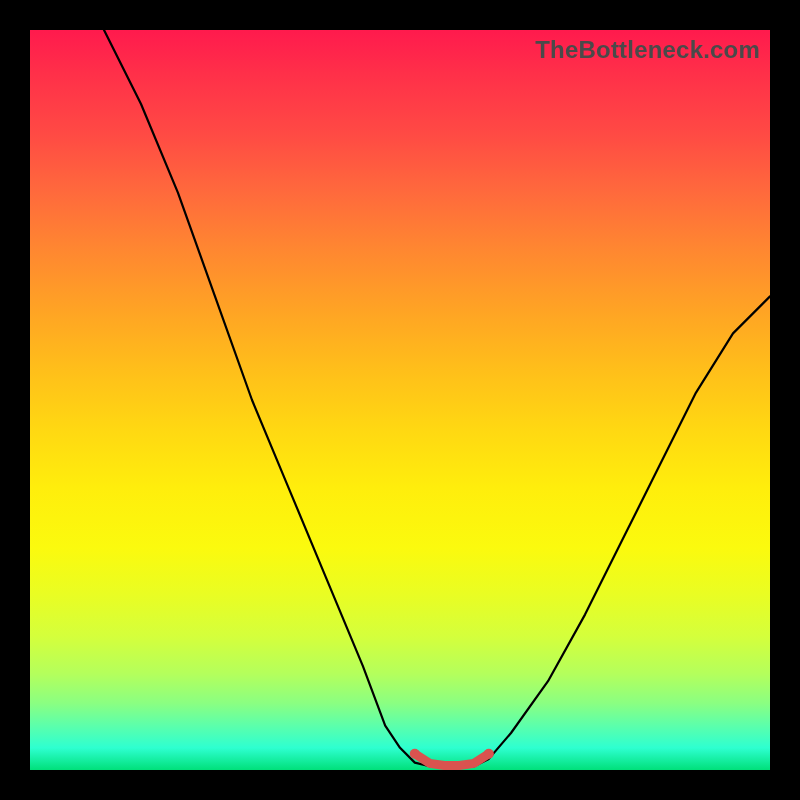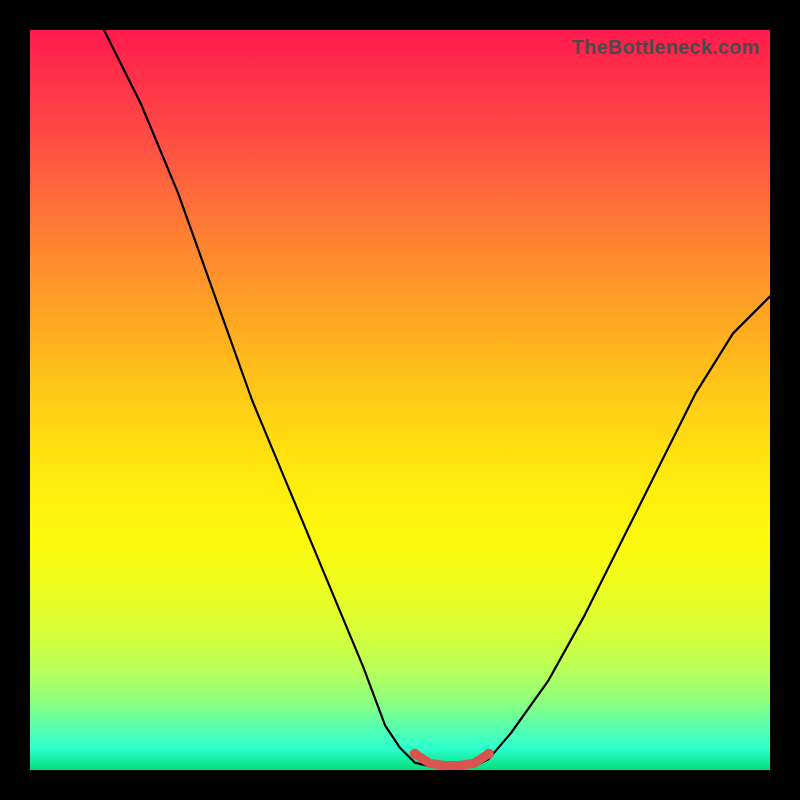--- a/index.html
+++ b/index.html
@@ -41,21 +41,21 @@
       #5cffab 94%,
       #2effd0 97%,
       #00e07a 100%
     );
   }
   .watermark {
     position: absolute;
     top: 6px;
     right: 10px;
     color: #4a4a4a;
-    font-size: 20px;
+    font-size: 24px;
     font-weight: 600;
     letter-spacing: 0.2px;
     user-select: none;
   }
   svg {
     position: absolute;
     left: 0; top: 0;
     width: 740px;
     height: 740px;
   }

